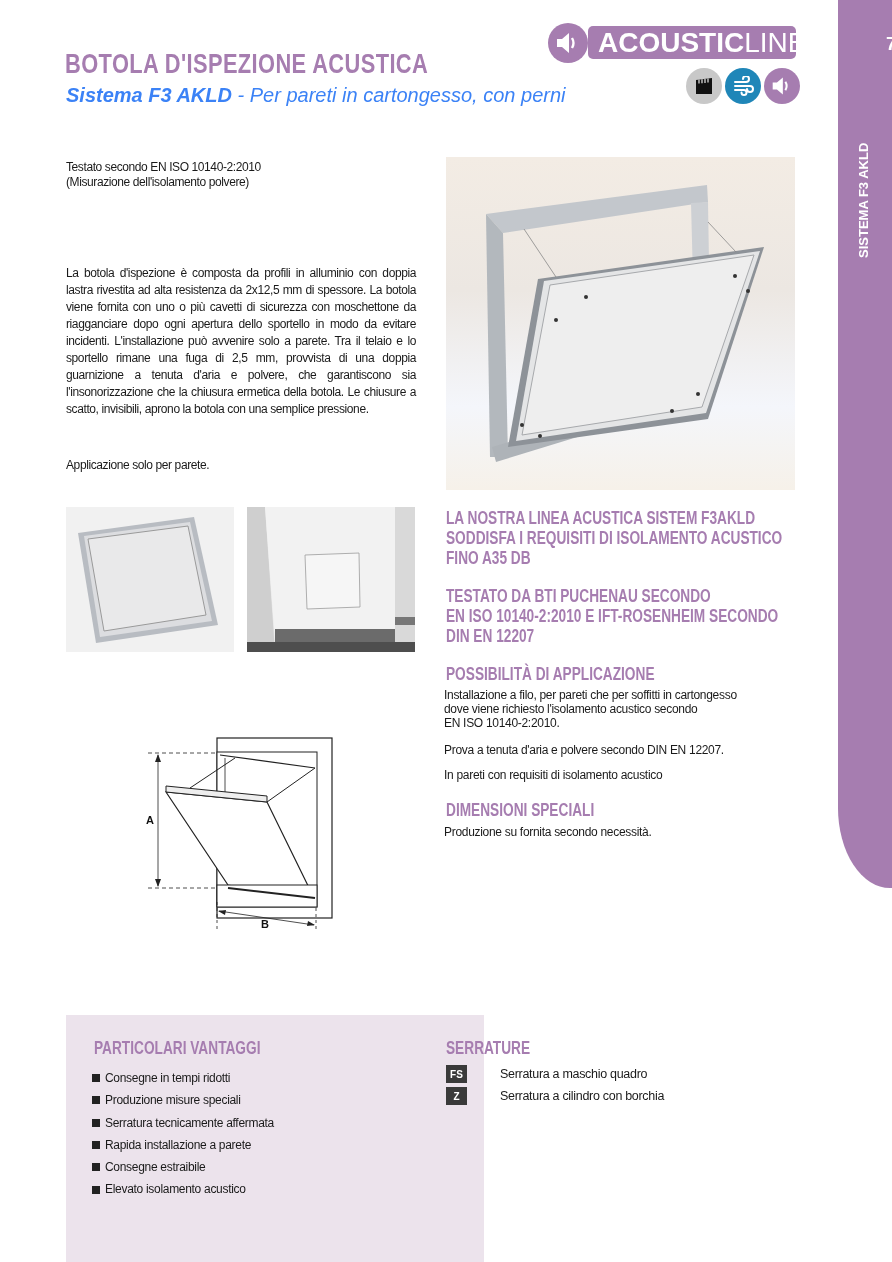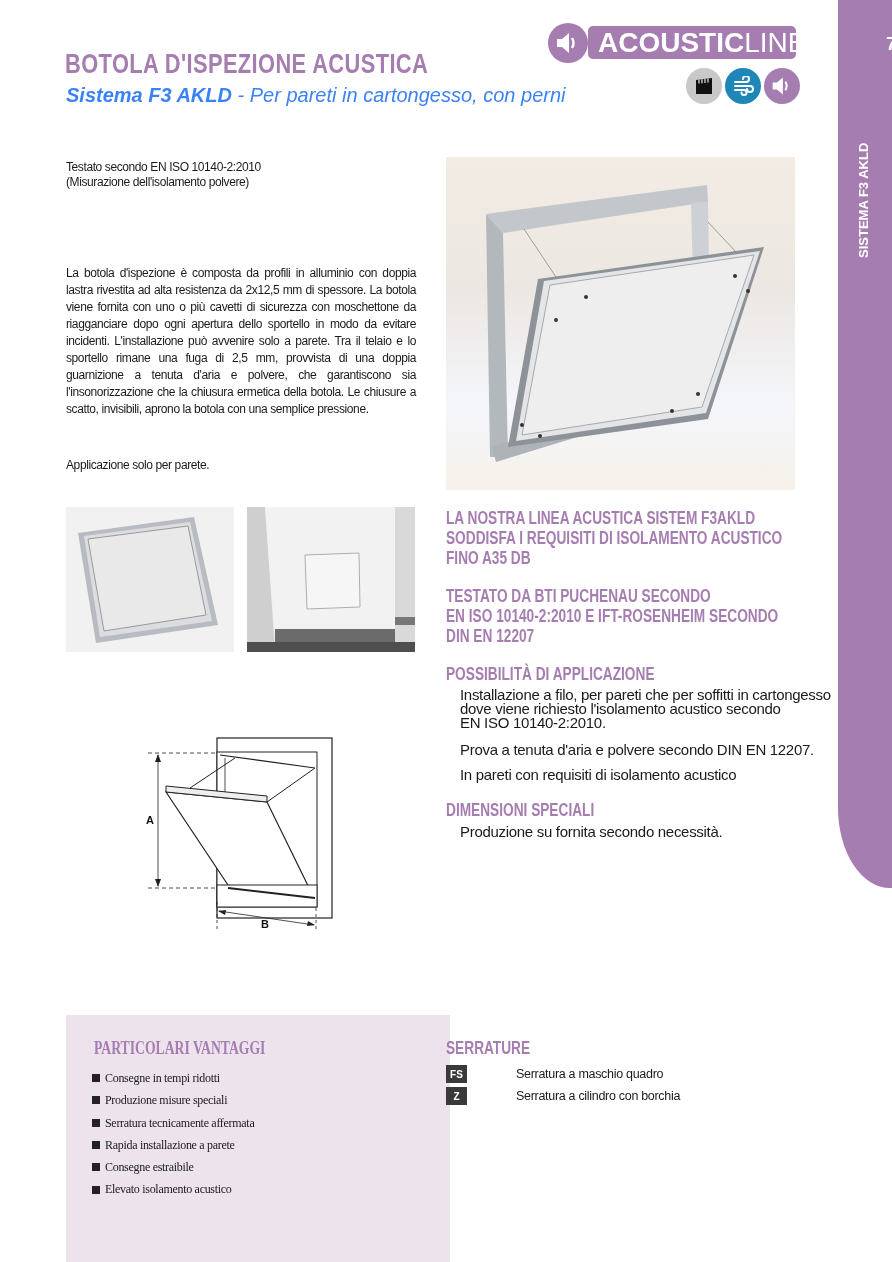--- a/index.html
+++ b/index.html
@@ -32,33 +32,33 @@
 
   .photo-a { position: absolute; left: 66px; top: 507px; width: 168px; height: 145px; background: #f0f0f0; overflow: hidden; }
   .photo-b { position: absolute; left: 247px; top: 507px; width: 168px; height: 145px; background: #e6e6e6; overflow: hidden; }
 
   .drawing { position: absolute; left: 140px; top: 730px; width: 200px; height: 210px; }
 
   
   .hero { position: absolute; left: 446px; top: 157px; width: 349px; height: 333px; background: linear-gradient(180deg, #f3ece4 0%, #ece7e2 40%, #f4f6fb 75%, #f6f1e9 100%); overflow: hidden; }
 
   .heading { position: absolute; left: 446px; color: #a67db0; font-weight: bold; font-size: 19px; line-height: 20px; white-space: nowrap; transform: scaleX(0.72); transform-origin: left top; }
-  .rtext { position: absolute; left: 460px; font-size: 15px; line-height: 14px; letter-spacing: -0.3px; white-space: nowrap; }
-
-  
-  .adv-box { position: absolute; left: 66px; top: 1015px; width: 384px; height: 247px; background: #ece3ec; font-family: Liberation Serif, serif; }
+  .rtext { position: absolute; left: 444px; font-size: 12px; line-height: 14px; letter-spacing: -0.3px; white-space: nowrap; }
+
+  
+  .adv-box { position: absolute; left: 66px; top: 1015px; width: 418px; height: 247px; background: #ece3ec; }
   .adv-title { position: absolute; left: 28px; top: 22px; color: #a67db0; font-weight: bold; font-size: 19px; white-space: nowrap; transform: scaleX(0.72); transform-origin: left top; }
   .adv-list { position: absolute; left: 26px; top: 52px; list-style: none; }
   .adv-list li { font-size: 12px; line-height: 22.3px; letter-spacing: -0.3px; display: flex; align-items: center; }
   .sq { width: 8px; height: 8px; background: #222; margin-right: 5px; display: inline-block; }
 
   .serr-title { position: absolute; left: 446px; top: 1037px; color: #a67db0; font-weight: bold; font-size: 19px; white-space: nowrap; transform: scaleX(0.72); transform-origin: left top; }
   .serr-list { position: absolute; left: 446px; top: 1063px; }
   .serr-item { display: flex; align-items: center; height: 22px; }
-  .badge { width: 21px; height: 18px; background: #3a3a3a; color: #fff; font-weight: bold; font-size: 10px; display:flex; align-items:center; justify-content:center; margin-right: 20px; }
+  .badge { width: 21px; height: 18px; background: #3a3a3a; color: #fff; font-weight: bold; font-size: 10px; display:flex; align-items:center; justify-content:center; margin-right: 4px; }
   .serr-item span.lbl { font-size: 12.5px; letter-spacing: -0.3px; margin-left: 29px; }
 </style>
 </head>
 <body>
 
 <div class="side-tab">
   <div class="page-number">71</div>
   <div class="side-label">SISTEMA F3 AKLD</div>
 </div>
 

